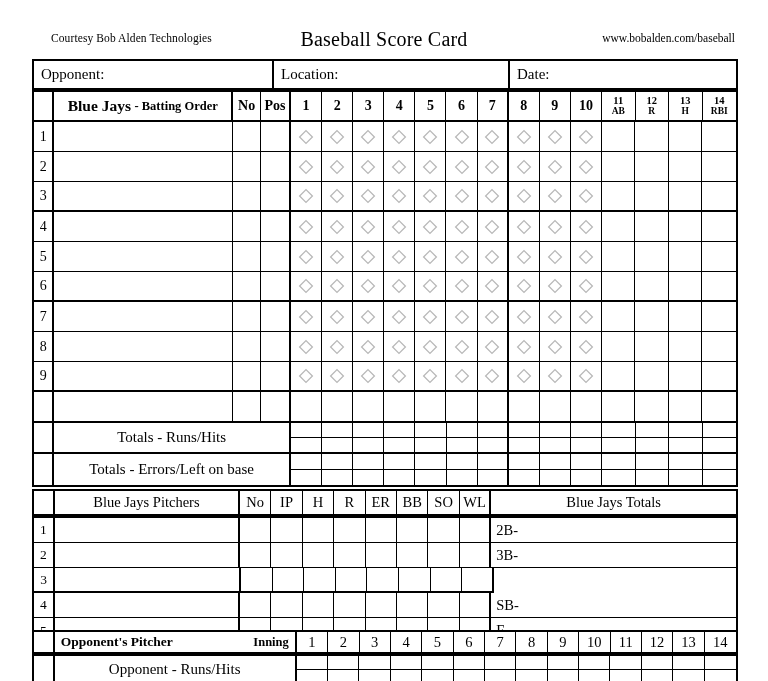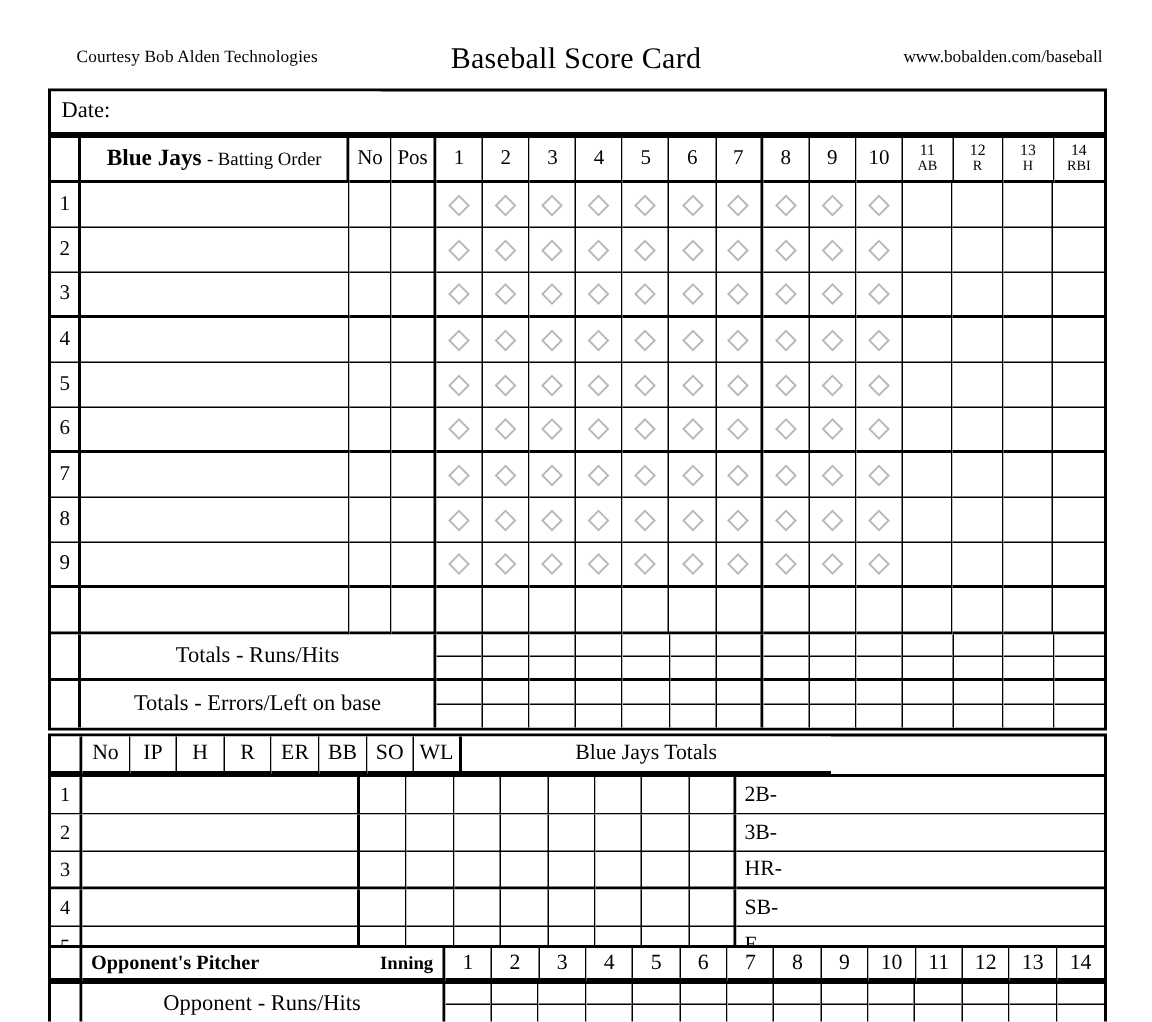--- a/index.html
+++ b/index.html
@@ -100,21 +100,21 @@
   #batting-table { top: 90px; }
 
   .c-num   { width: 21px; }
   .c-name  { width: 186px; }
   .c-no    { width: 29px; }
   .c-pos   { width: 31px; }
   .c-inn   { width: 32.3px; }
   .c-stat  { width: 34.8px; }
 
   .hdr-row { height: 30px; }
-  .hdr-row .cell { font-size: 14px; }
+  .hdr-row .cell { font-size: 14px; font-weight: bold; }
   .hdr-name {
     justify-content: center;
     font-size: 14px;
   }
   .hdr-name b { font-size: 15.5px; }
   .hdr-name .sub { font-size: 12.5px; }
   .hdr-stat {
     flex-direction: column;
     justify-content: center;
     line-height: 1.02;
@@ -198,20 +198,26 @@
 <div class="page">
 
   <div class="topline">
     <div class="credit">Courtesy Bob Alden Technologies</div>
     <div class="maintitle">Baseball Score Card</div>
     <div class="website">www.bobalden.com/baseball</div>
   </div>
 
   <div class="frame" id="info-bar">
     <div class="row lastrow">
+      <div class="cell heavy-r" style="width:240px">
+        <span>Opponent:</span>
+      </div>
+      <div class="cell heavy-r" style="width:236px">
+        <span>Location:</span>
+      </div>
       <div class="cell last" style="width:220px">
         <span>Date:</span>
       </div>
     </div>
   </div>
 
   <div class="frame" id="batting-table">
       <div class="row hdr-row">
         <div class="cell c-num heavy-b heavy-r"></div>
         <div class="cell c-name hdr-name heavy-b heavy-r"><b>Blue Jays</b>&nbsp;<span class="sub">- Batting Order</span></div>
@@ -1102,20 +1108,21 @@
         <div class="cell c-stat split last">
           <div class="half top"></div>
           <div class="half"></div>
         </div>
       </div>
     </div>
 
   <div class="frame" id="pitchers-table">
       <div class="row p-hdr heavy-b">
         <div class="cell p-num heavy-r heavy-b"></div>
+        <div class="cell p-name heavy-r heavy-b">Blue Jays Pitchers</div>
         <div class="cell p-stat heavy-b">No</div>
         <div class="cell p-stat heavy-b">IP</div>
         <div class="cell p-stat heavy-b">H</div>
         <div class="cell p-stat heavy-b">R</div>
         <div class="cell p-stat heavy-b">ER</div>
         <div class="cell p-stat heavy-b">BB</div>
         <div class="cell p-stat heavy-b">SO</div>
         <div class="cell p-stat heavy-b heavy-r">WL</div>
         <div class="cell p-tot last heavy-b">Blue Jays Totals</div>
       </div>
@@ -1153,23 +1160,20 @@
         <div class="cell p-num heavy-r heavy-b">3</div>
         <div class="cell p-name heavy-r heavy-b"></div>
         <div class="cell p-stat heavy-b"></div>
         <div class="cell p-stat heavy-b"></div>
         <div class="cell p-stat heavy-b"></div>
         <div class="cell p-stat heavy-b"></div>
         <div class="cell p-stat heavy-b"></div>
         <div class="cell p-stat heavy-b"></div>
         <div class="cell p-stat heavy-b"></div>
         <div class="cell p-stat heavy-r heavy-b"></div>
-        <div class="cell p-tot p-totcell last heavy-b">
-          <span>HR-</span>
-        </div>
       </div>
       <div class="row p-row">
         <div class="cell p-num heavy-r">4</div>
         <div class="cell p-name heavy-r"></div>
         <div class="cell p-stat"></div>
         <div class="cell p-stat"></div>
         <div class="cell p-stat"></div>
         <div class="cell p-stat"></div>
         <div class="cell p-stat"></div>
         <div class="cell p-stat"></div>

